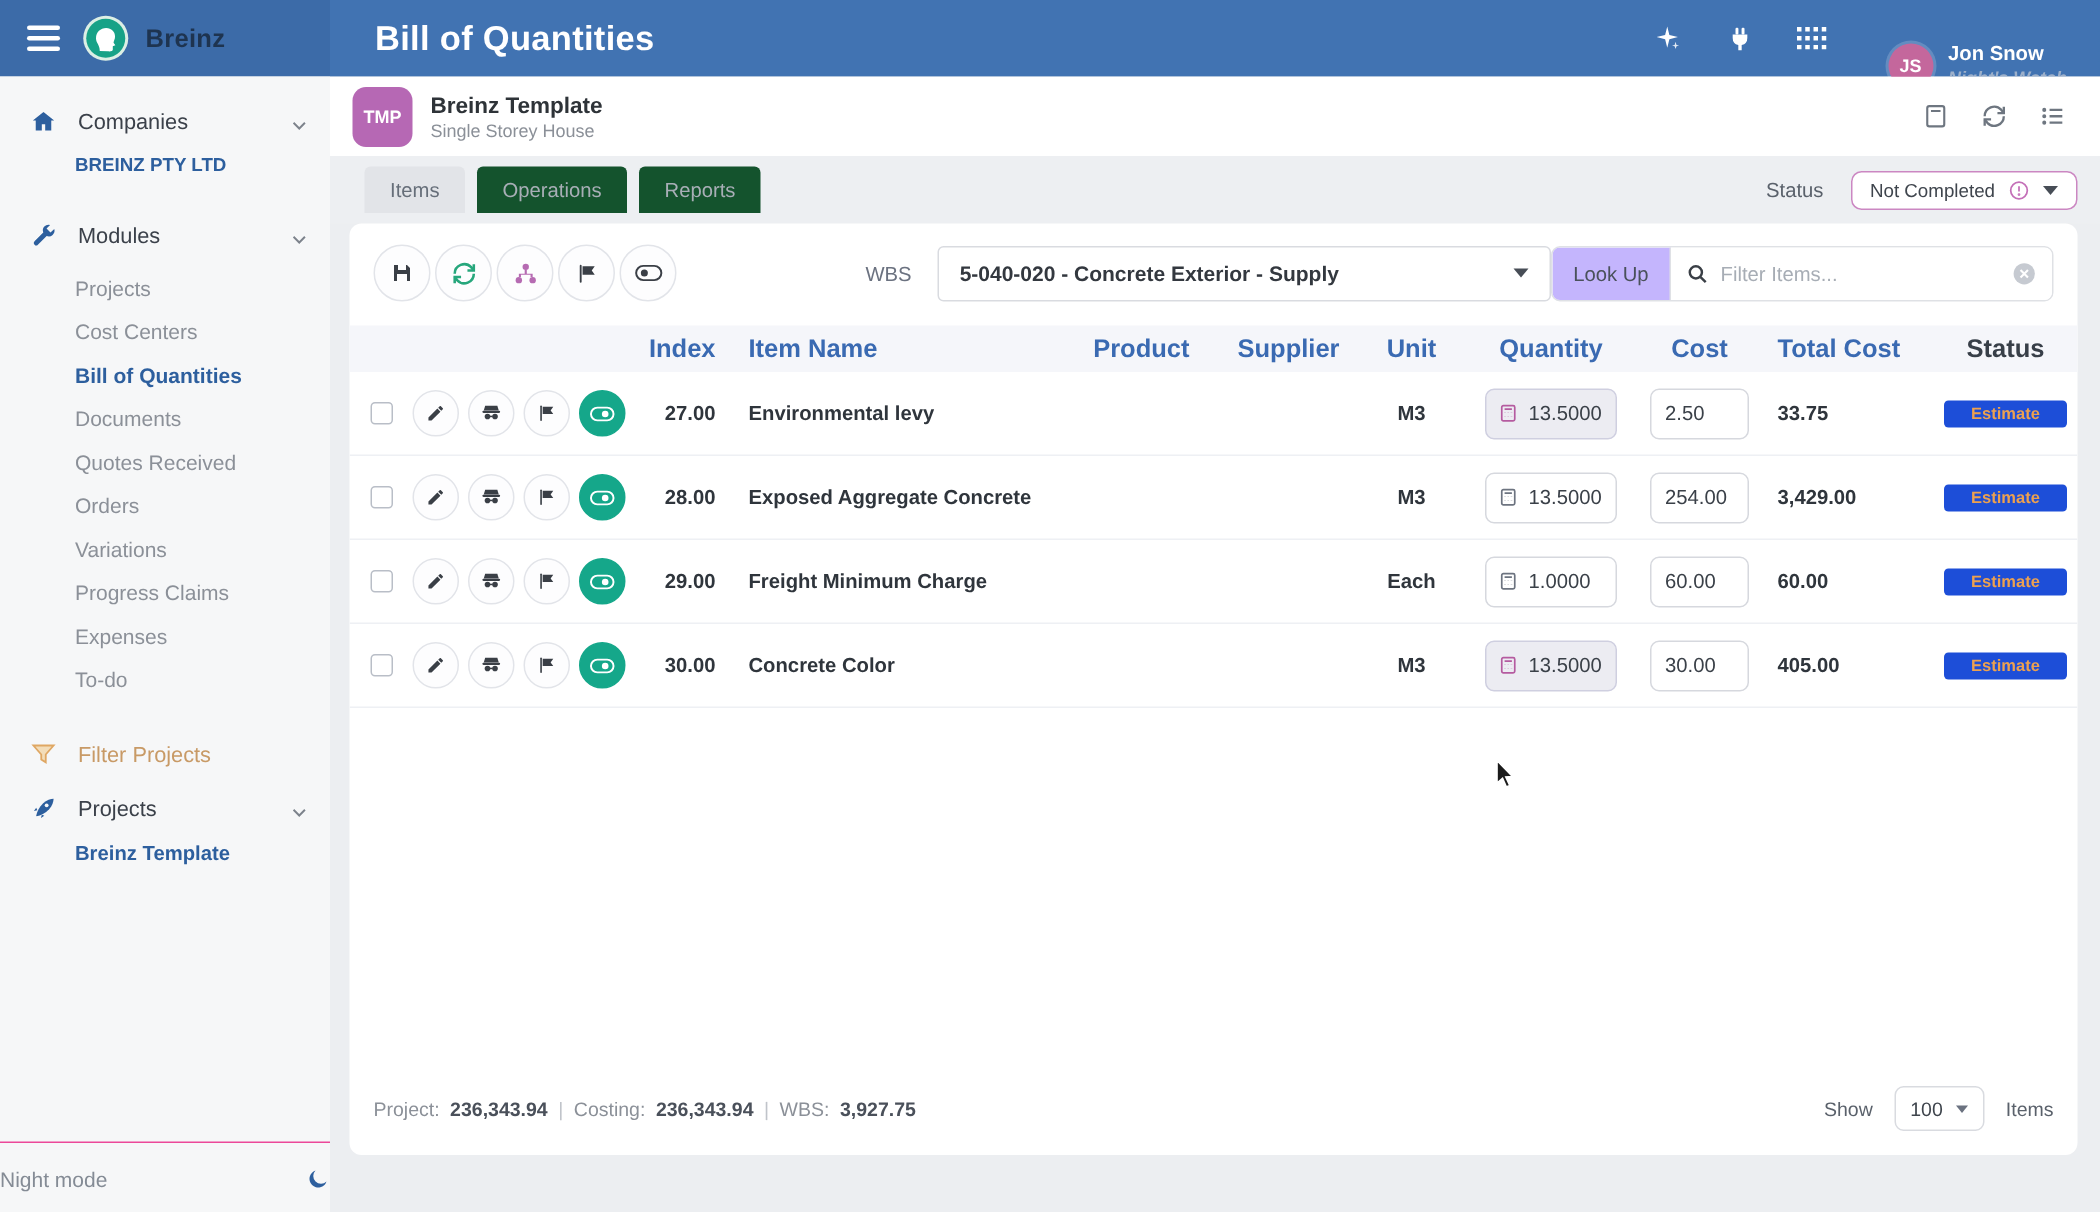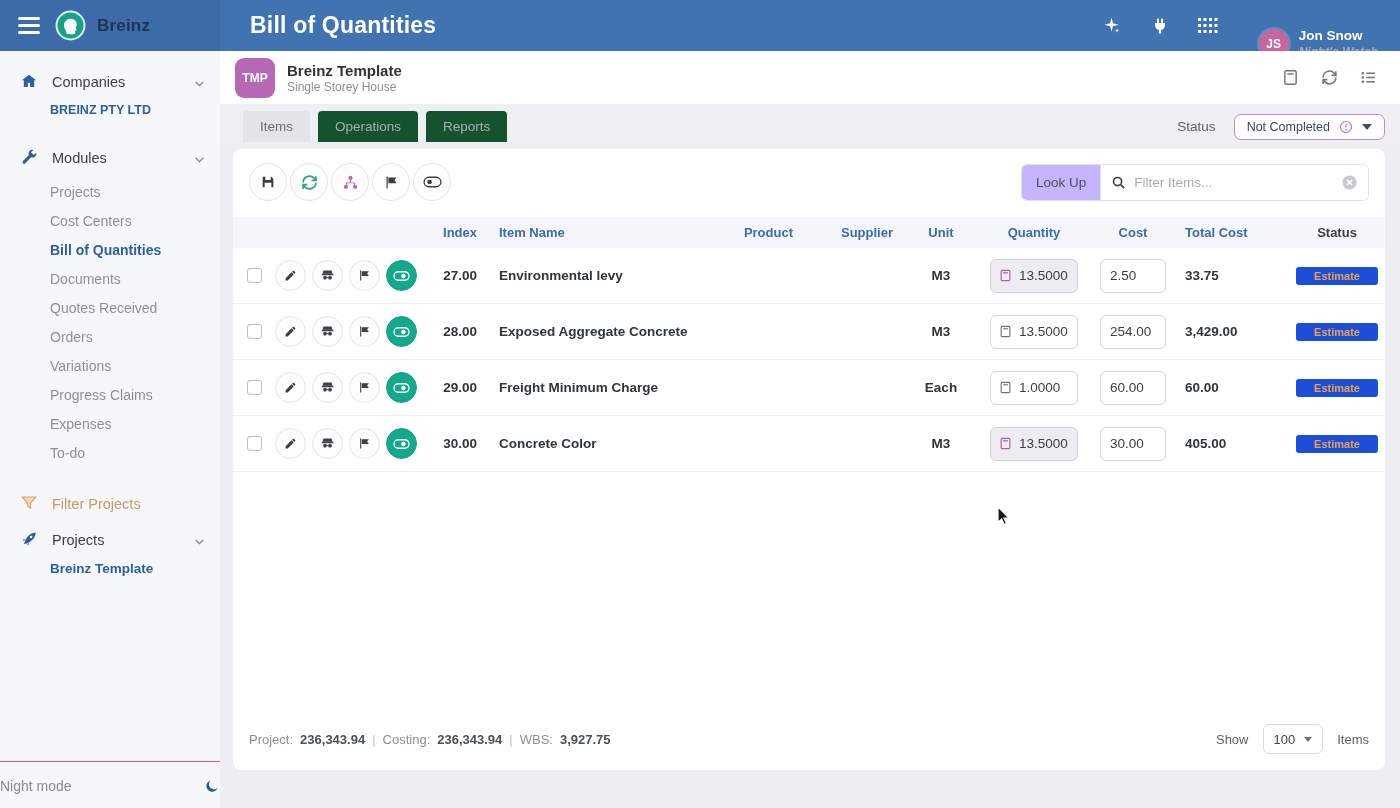--- a/index.html
+++ b/index.html
@@ -65,21 +65,21 @@
   .caret { width:0; height:0; border-left:5px solid transparent; border-right:5px solid transparent; border-top:6px solid #474d56; }
   .lookup-group { margin-left:auto; display:flex; align-items:stretch; border:1px solid #dfe1e5; border-radius:6px; overflow:hidden; height:37px; width:348px; }
   .lookup-btn { background:#c4b5fd; border:none; border-right:1px solid #dfe1e5; padding:0 14px; font-size:13.5px; color:#4a515b; cursor:pointer; font-family:inherit; white-space:nowrap; }
   .search-wrap { display:flex; align-items:center; flex:1; background:#fff; padding:0 10px; gap:8px; }
   .search-input { border:none; outline:none; flex:1; font-size:13.5px; font-family:inherit; color:#3a4048; background:transparent; }
   .search-input::placeholder { color:#a7adb5; }
   .clear-btn { background:none; border:none; cursor:pointer; display:flex; }
 
   
   .boq-table { margin-top:16px; --cols:42px 150px 60px minmax(180px,1fr) 95px 100px 80px 106px 92px 110px 96px; }
-  .thead { display:grid; grid-template-columns:var(--cols); align-items:center; background:#f5f6fa; height:31px; font-size:13px; font-weight:bold; color:#3a6ab2; }
+  .thead { display:grid; grid-template-columns:var(--cols); align-items:center; background:#f5f6fa; height:31px; font-size:17px; font-weight:bold; color:#3a6ab2; }
   .thead .c-status { color:#383f48; }
   .trow { display:grid; grid-template-columns:var(--cols); align-items:center; height:56px; border-bottom:1px solid #eef0f4; }
   .c-right { text-align:right; padding-right:8px; }
   .c-name { padding-left:14px; }
   .c-center { text-align:center; }
   .c-total { padding-left:6px; }
   .cell-strong { font-size:13.5px; font-weight:bold; color:#2f353c; }
   .c-select { display:flex; justify-content:center; }
   .checkbox { width:15px; height:15px; border:1.5px solid #b9bec7; border-radius:3px; background:#fff; cursor:pointer; }
   .c-actions { display:flex; gap:6px; align-items:center; }
@@ -383,20 +383,27 @@
           </button>
           <button class="tool-btn">
             <span>
               <svg width="19" height="14" viewBox="0 0 26 16" fill="none" stroke="#3a3f46" stroke-width="1.8">
                 <rect x="1.5" y="1.5" width="23" height="13" rx="6.5"></rect>
                 <circle cx="9" cy="8" r="3.2" fill="#3a3f46" stroke="none"></circle>
               </svg>
             </span>
           </button>
         </div>
+        <div class="wbs-group">
+          <span class="wbs-label">WBS</span>
+          <div class="wbs-select">
+            <span>5-040-020 - Concrete Exterior - Supply</span>
+            <span class="caret"></span>
+          </div>
+        </div>
         <div class="lookup-group">
           <button class="lookup-btn">Look Up</button>
           <div class="search-wrap">
             <span>
               <svg width="15" height="15" viewBox="0 0 24 24" fill="none" stroke="#3a3f46" stroke-width="2.6">
                 <circle cx="10.5" cy="10.5" r="6.5"></circle>
                   <line x1="15.5" y1="15.5" x2="21" y2="21"></line>
               </svg>
             </span>
             <input class="search-input" placeholder="Filter Items..." style="">

